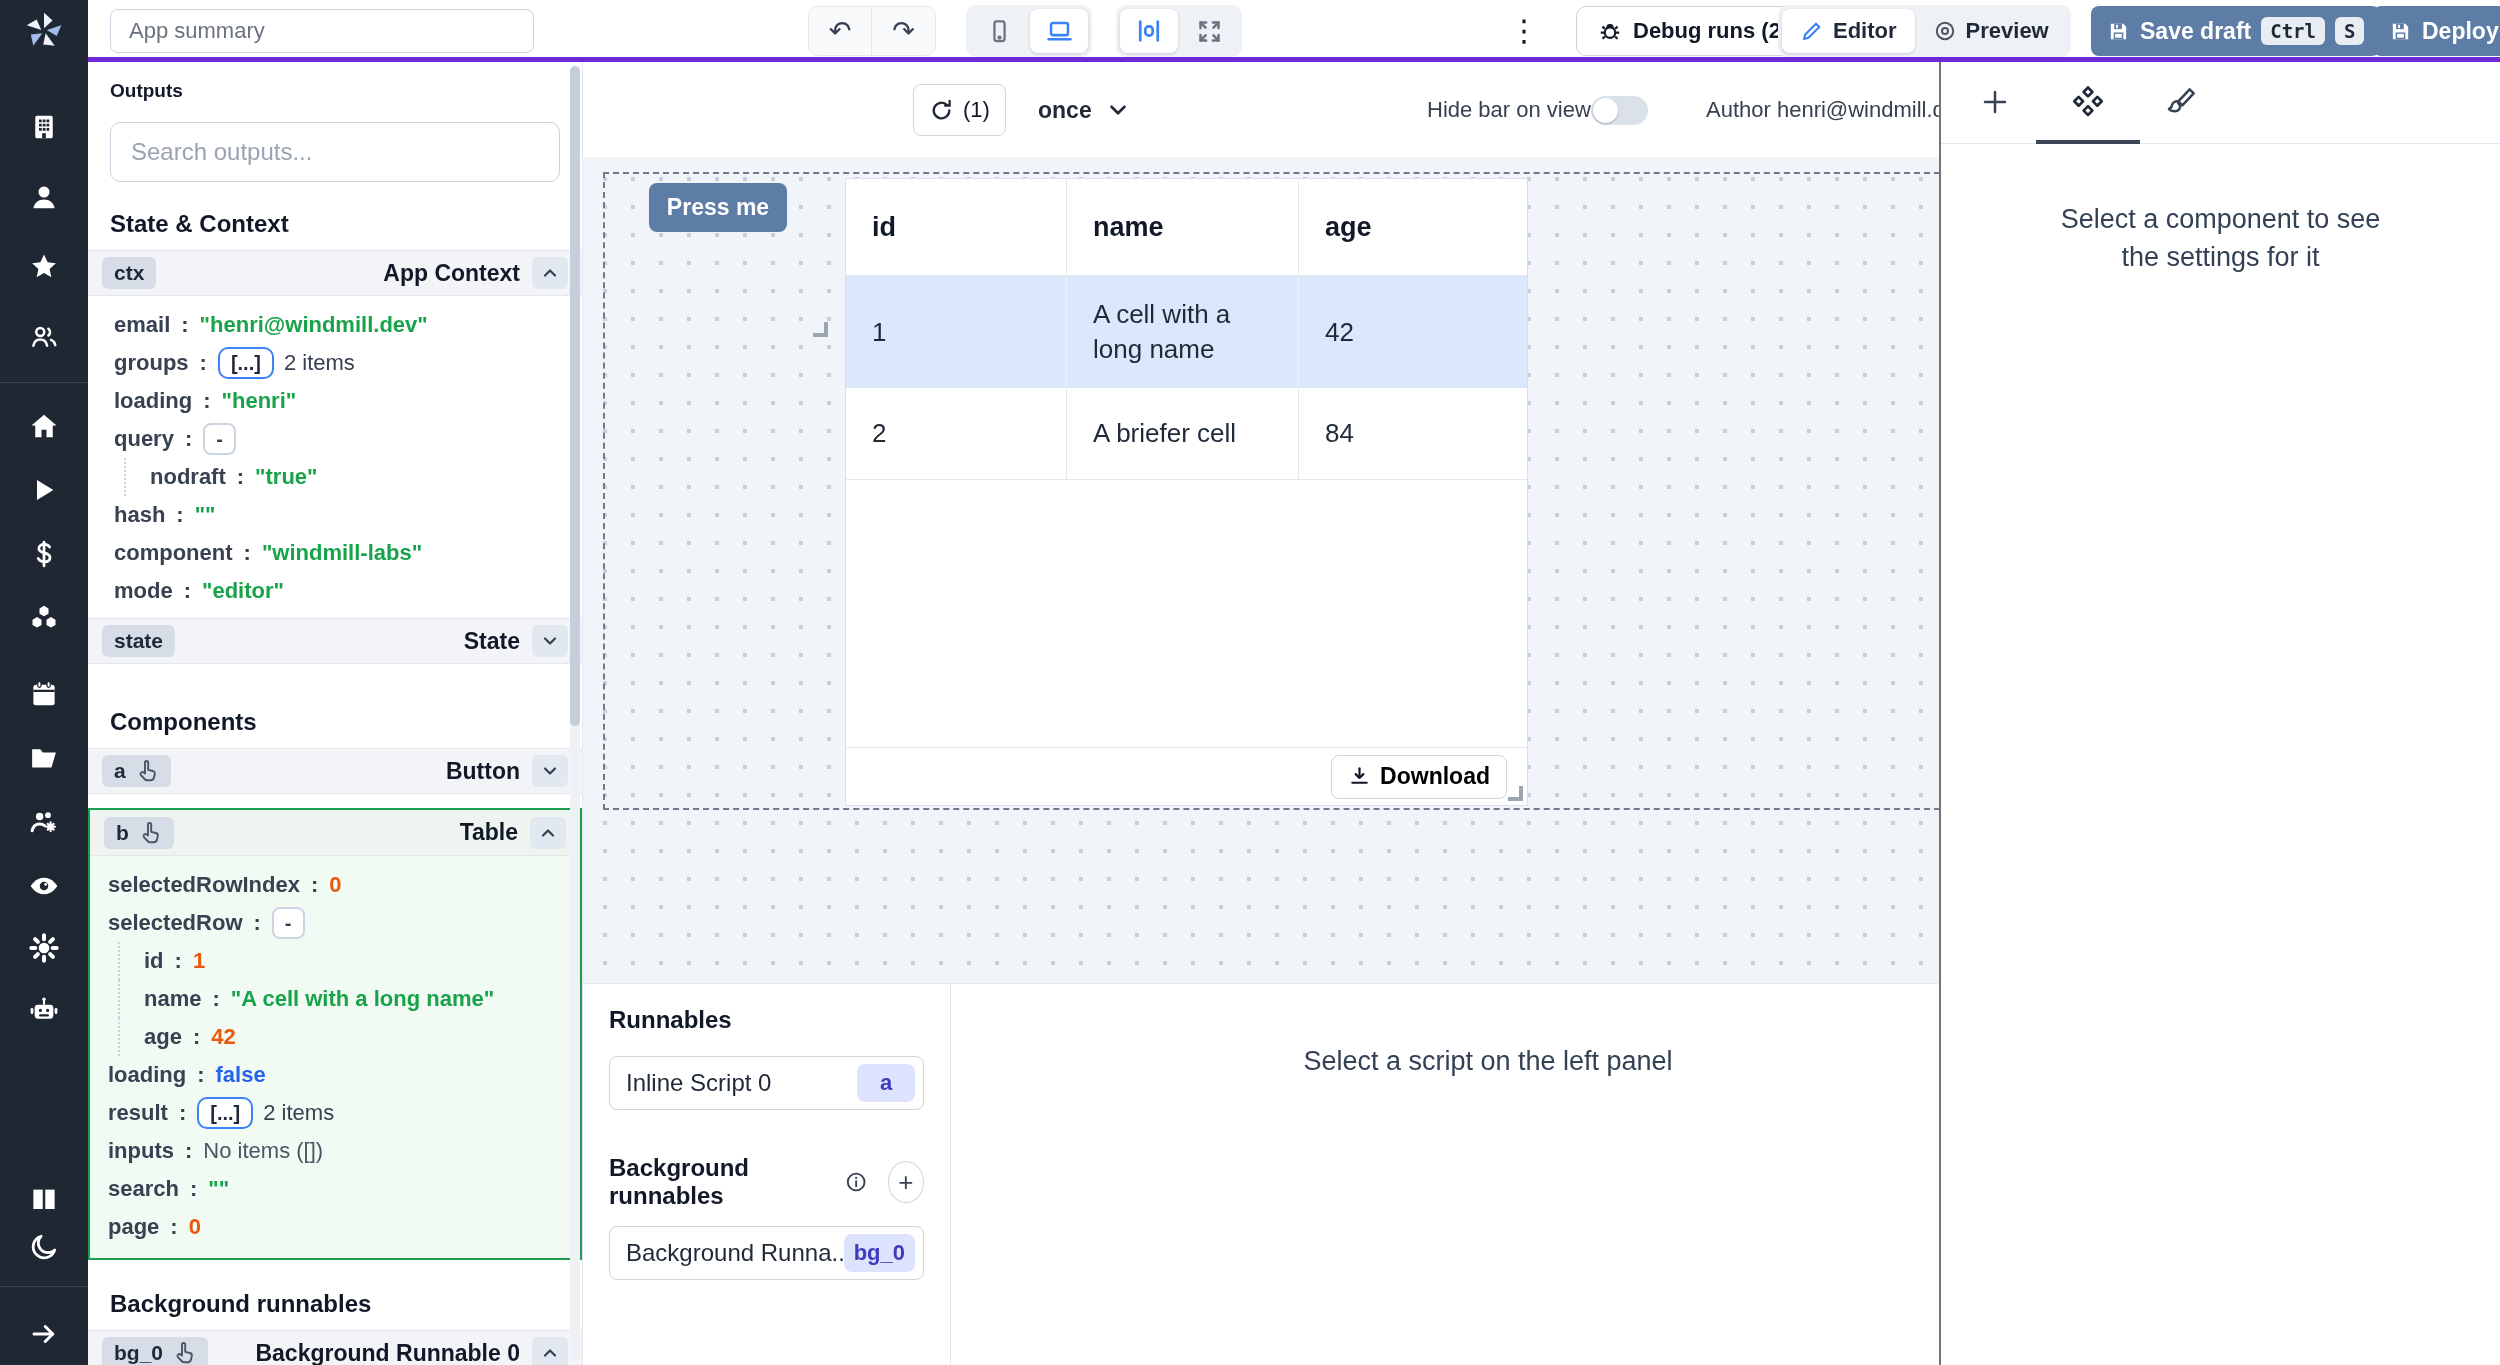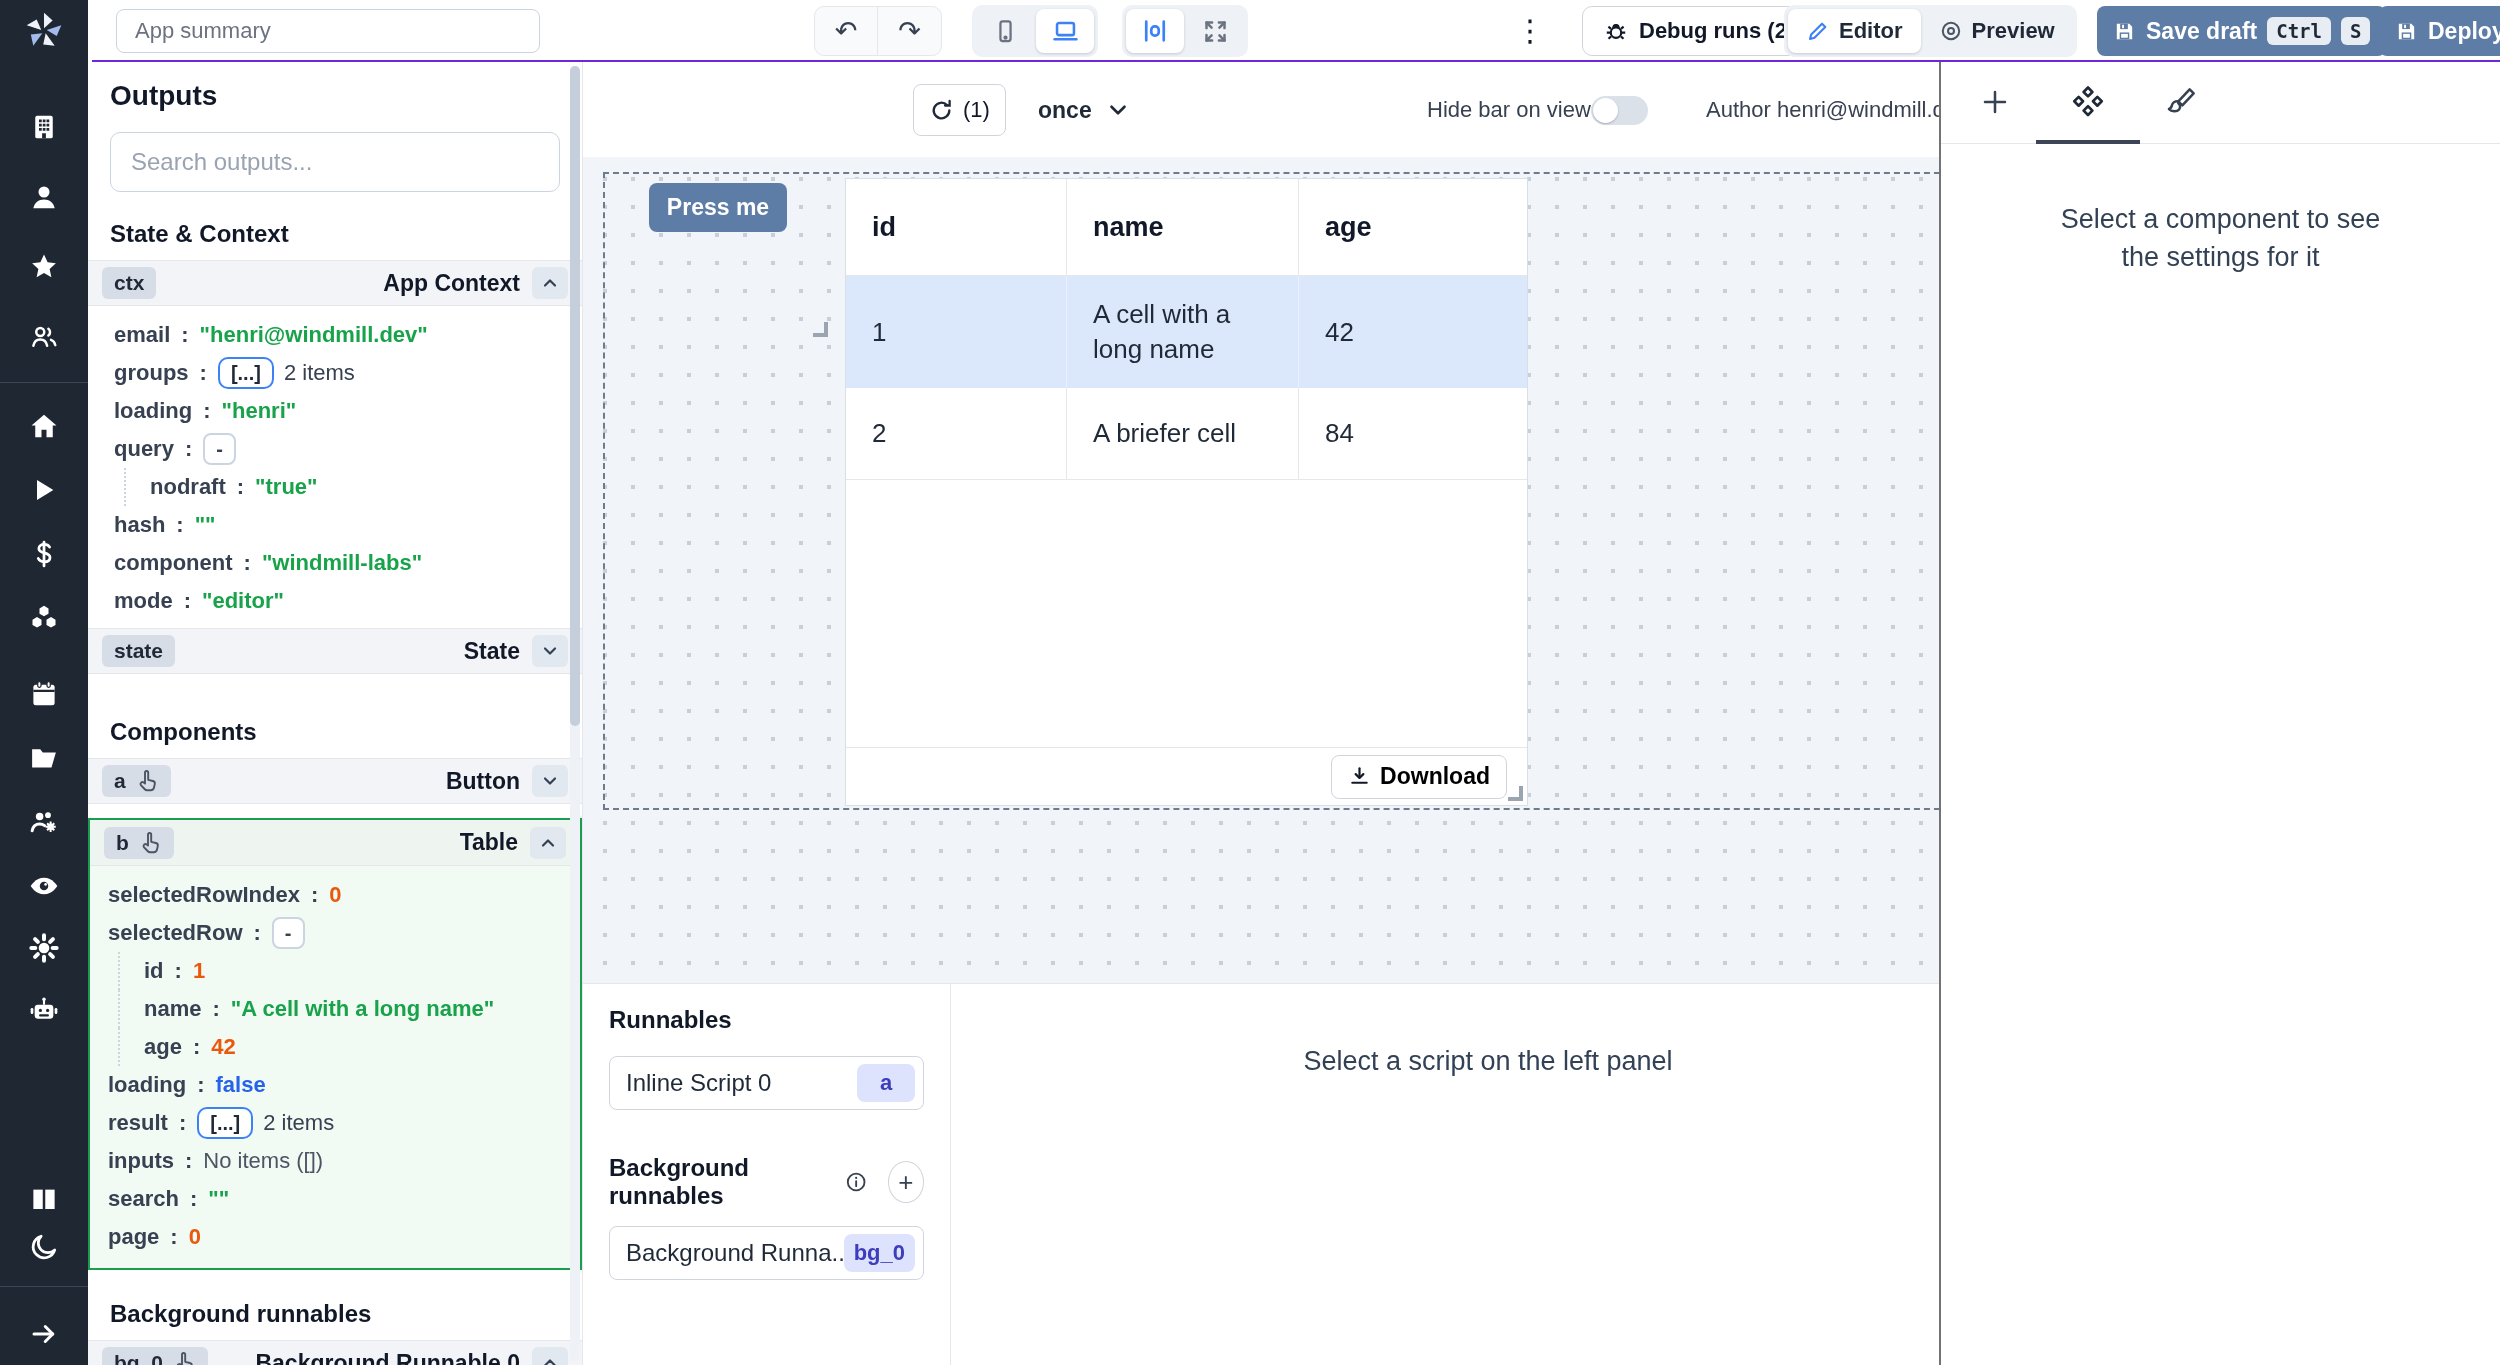--- a/index.html
+++ b/index.html
@@ -8,22 +8,22 @@
 
   
   .rail { position:absolute; left:0; top:0; width:88px; height:1365px; background:#1f2733; z-index:30;
     display:flex; flex-direction:column; align-items:center; }
   .rail .logo-box { width:88px; height:62px; display:flex; align-items:center; justify-content:center; }
   .rail-icon { width:88px; height:34px; display:flex; align-items:center; justify-content:center; cursor:pointer; }
   .rail-divider { width:88px; height:0; border-top:1.5px solid #3a4454; }
   .rail-spacer { flex:1; }
 
   
-  .header { position:absolute; left:92px; right:0; top:0; height:62px; background:#fff;
-    border-bottom:2px solid #6d28d9; z-index:20; }
+  .header { position:absolute; left:86px; right:0; top:0; height:62px; background:#fff;
+    border-bottom:5px solid #6d28d9; z-index:20; }
   .summary-input { position:absolute; left:24px; top:9px; width:424px; height:44px;
     border:1.5px solid #cbd5e1; border-radius:8px; padding:0 18px; font-size:22px; color:#374151;
     font-family:"Liberation Sans",sans-serif; outline:none; }
   .summary-input::placeholder { color:#6b7280; }
   .undo-redo { position:absolute; left:722px; top:6px; height:50px; display:flex;
     border:1.5px solid #e5e7eb; border-radius:10px; overflow:hidden; background:#f8fafc; }
   .undo-redo .ur-btn { width:63px; display:flex; align-items:center; justify-content:center;
     font-size:27px; color:#374151; cursor:pointer; }
   .undo-redo .ur-btn:first-child { border-right:1.5px solid #e5e7eb; }
   .seg-group { position:absolute; top:5px; height:52px; background:#eef1f5; border-radius:10px;
@@ -43,21 +43,21 @@
     background:#5e7da6; border:none; border-radius:8px; padding:0 16px;
     font-size:23px; font-weight:600; color:#fff; cursor:pointer; }
   .kbd { background:#e8edf3; color:#1f2937; border-radius:6px; padding:3px 9px;
     font-family:"DejaVu Sans Mono", monospace; font-size:19px; font-weight:600; }
 
   
   .outputs { position:absolute; left:88px; top:62px; width:495px; bottom:0; background:#fff;
     border-right:1px solid #e5e7eb; overflow:hidden; z-index:10; padding:0 22px; }
   .scrollbar { position:absolute; right:2px; top:4px; bottom:4px; width:10px; background:#eef1f5; border-radius:5px; z-index:5; }
   .scrollbar .thumb { position:absolute; top:0; left:0; width:10px; height:660px; background:#c5cedb; border-radius:5px; }
-  .panel-h1 { margin-top:18px; font-size:28px; font-weight:700; color:#111827; }
+  .panel-h1 { margin-top:18px; font-size:19px; font-weight:700; color:#111827; }
   .search-input { margin-top:20px; width:100%; height:60px; border:1.5px solid #cbd5e1; border-radius:10px;
     padding:0 20px; font-size:24px; color:#374151; font-family:"Liberation Sans",sans-serif; outline:none; }
   .search-input::placeholder { color:#9aa3b2; }
   .section-h { margin-top:28px; font-size:24px; font-weight:700; color:#111827; }
   .out-row { margin:12px -22px 0; height:46px; background:#f2f4f7; border-top:1px solid #e5e7eb;
     border-bottom:1px solid #e5e7eb; display:flex; align-items:center; padding:0 14px; }
   .out-row .badge { background:#d7dde6; border-radius:6px; padding:4px 12px; font-size:21px; font-weight:700;
     color:#1f2937; display:flex; align-items:center; gap:9px; }
   .out-row .grow { flex:1; }
   .out-row .row-label { font-size:23px; font-weight:700; color:#111827; }

